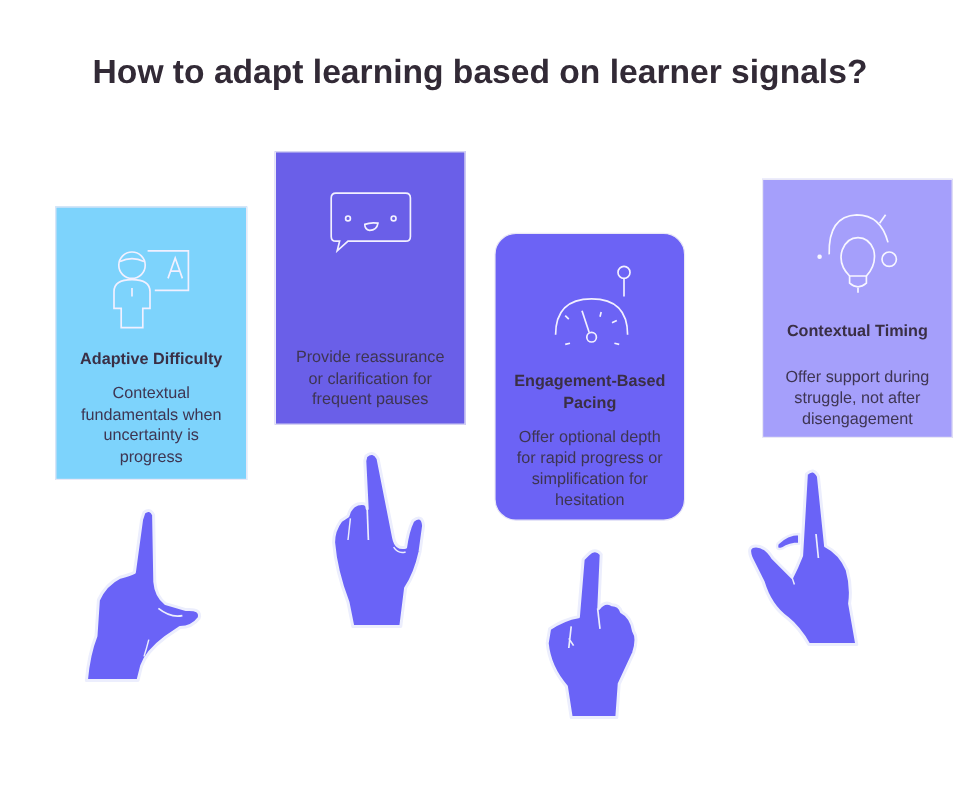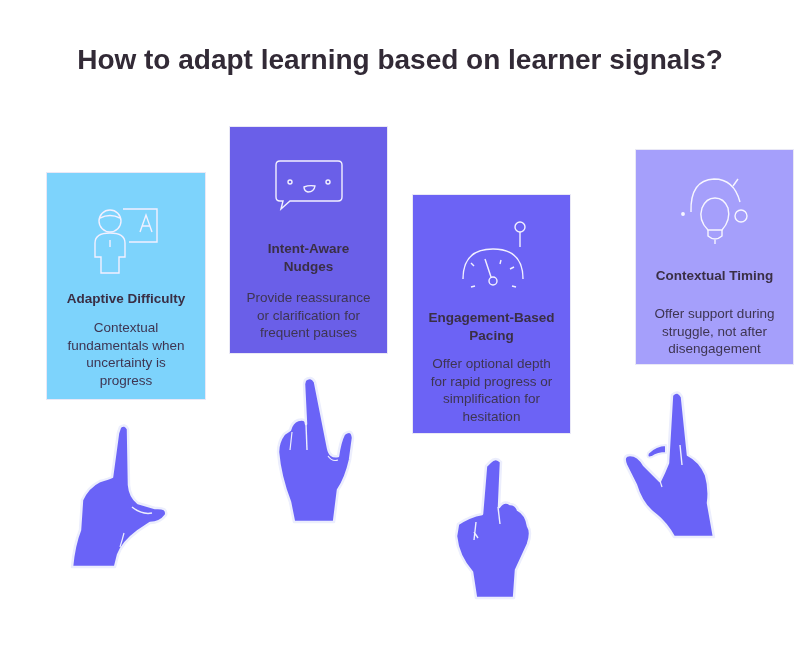--- a/index.html
+++ b/index.html
@@ -38,32 +38,28 @@
 
 <div class="card" style="left:229px; top:126px; width:159px; height:228px; background:#6a5fe8;">
   <div class="icon" style="top:28px; height:60px;">
     <svg width="159" height="60" viewBox="0 0 159 60" fill="none" stroke="#f2f0ff" stroke-width="1.4">
       <path d="M50 6 Q46 6 46 10 L46 42 Q46 46 50 46 L53 46 L51 54 L60 46 L108 46 Q112 46 112 42 L112 10 Q112 6 108 6 Z"></path>
       <circle cx="60" cy="27" r="2"></circle>
       <circle cx="98" cy="27" r="2"></circle>
       <path d="M74 32 Q79 30 85 31 Q84 37 78 37 Q74 36 74 32 Z"></path>
     </svg>
   </div>
-  <div class="heading" style="top:113px;">
-    <div>Intent-Aware</div>
-    <div>Nudges</div>
-  </div>
   <div class="desc" style="top:162px;">
     <div>Provide reassurance</div>
     <div>or clarification for</div>
     <div>frequent pauses</div>
   </div>
 </div>
 
-<div class="card" style="left:412px; top:194px; width:159px; height:240px; background:#6c63f5;">
+<div class="card" style="left:412px; top:194px; width:159px; height:240px; background:#6c63f5;border-radius:18px;">
   <div class="icon" style="top:22px; height:80px;">
     <svg width="159" height="80" viewBox="0 0 159 80" fill="none" stroke="#f2f0ff" stroke-width="1.4">
       <circle cx="107" cy="10" r="5"></circle>
       <line x1="107" y1="15" x2="107" y2="30"></line>
       <path d="M50 62 Q50 32 80 32 Q110 32 110 62"></path>
       <circle cx="80" cy="64" r="4"></circle>
       <line x1="78" y1="60" x2="72" y2="42"></line>
       <line x1="58" y1="46" x2="61" y2="49"></line>
       <line x1="88" y1="43" x2="87" y2="47"></line>
       <line x1="101" y1="50" x2="97" y2="52"></line>

